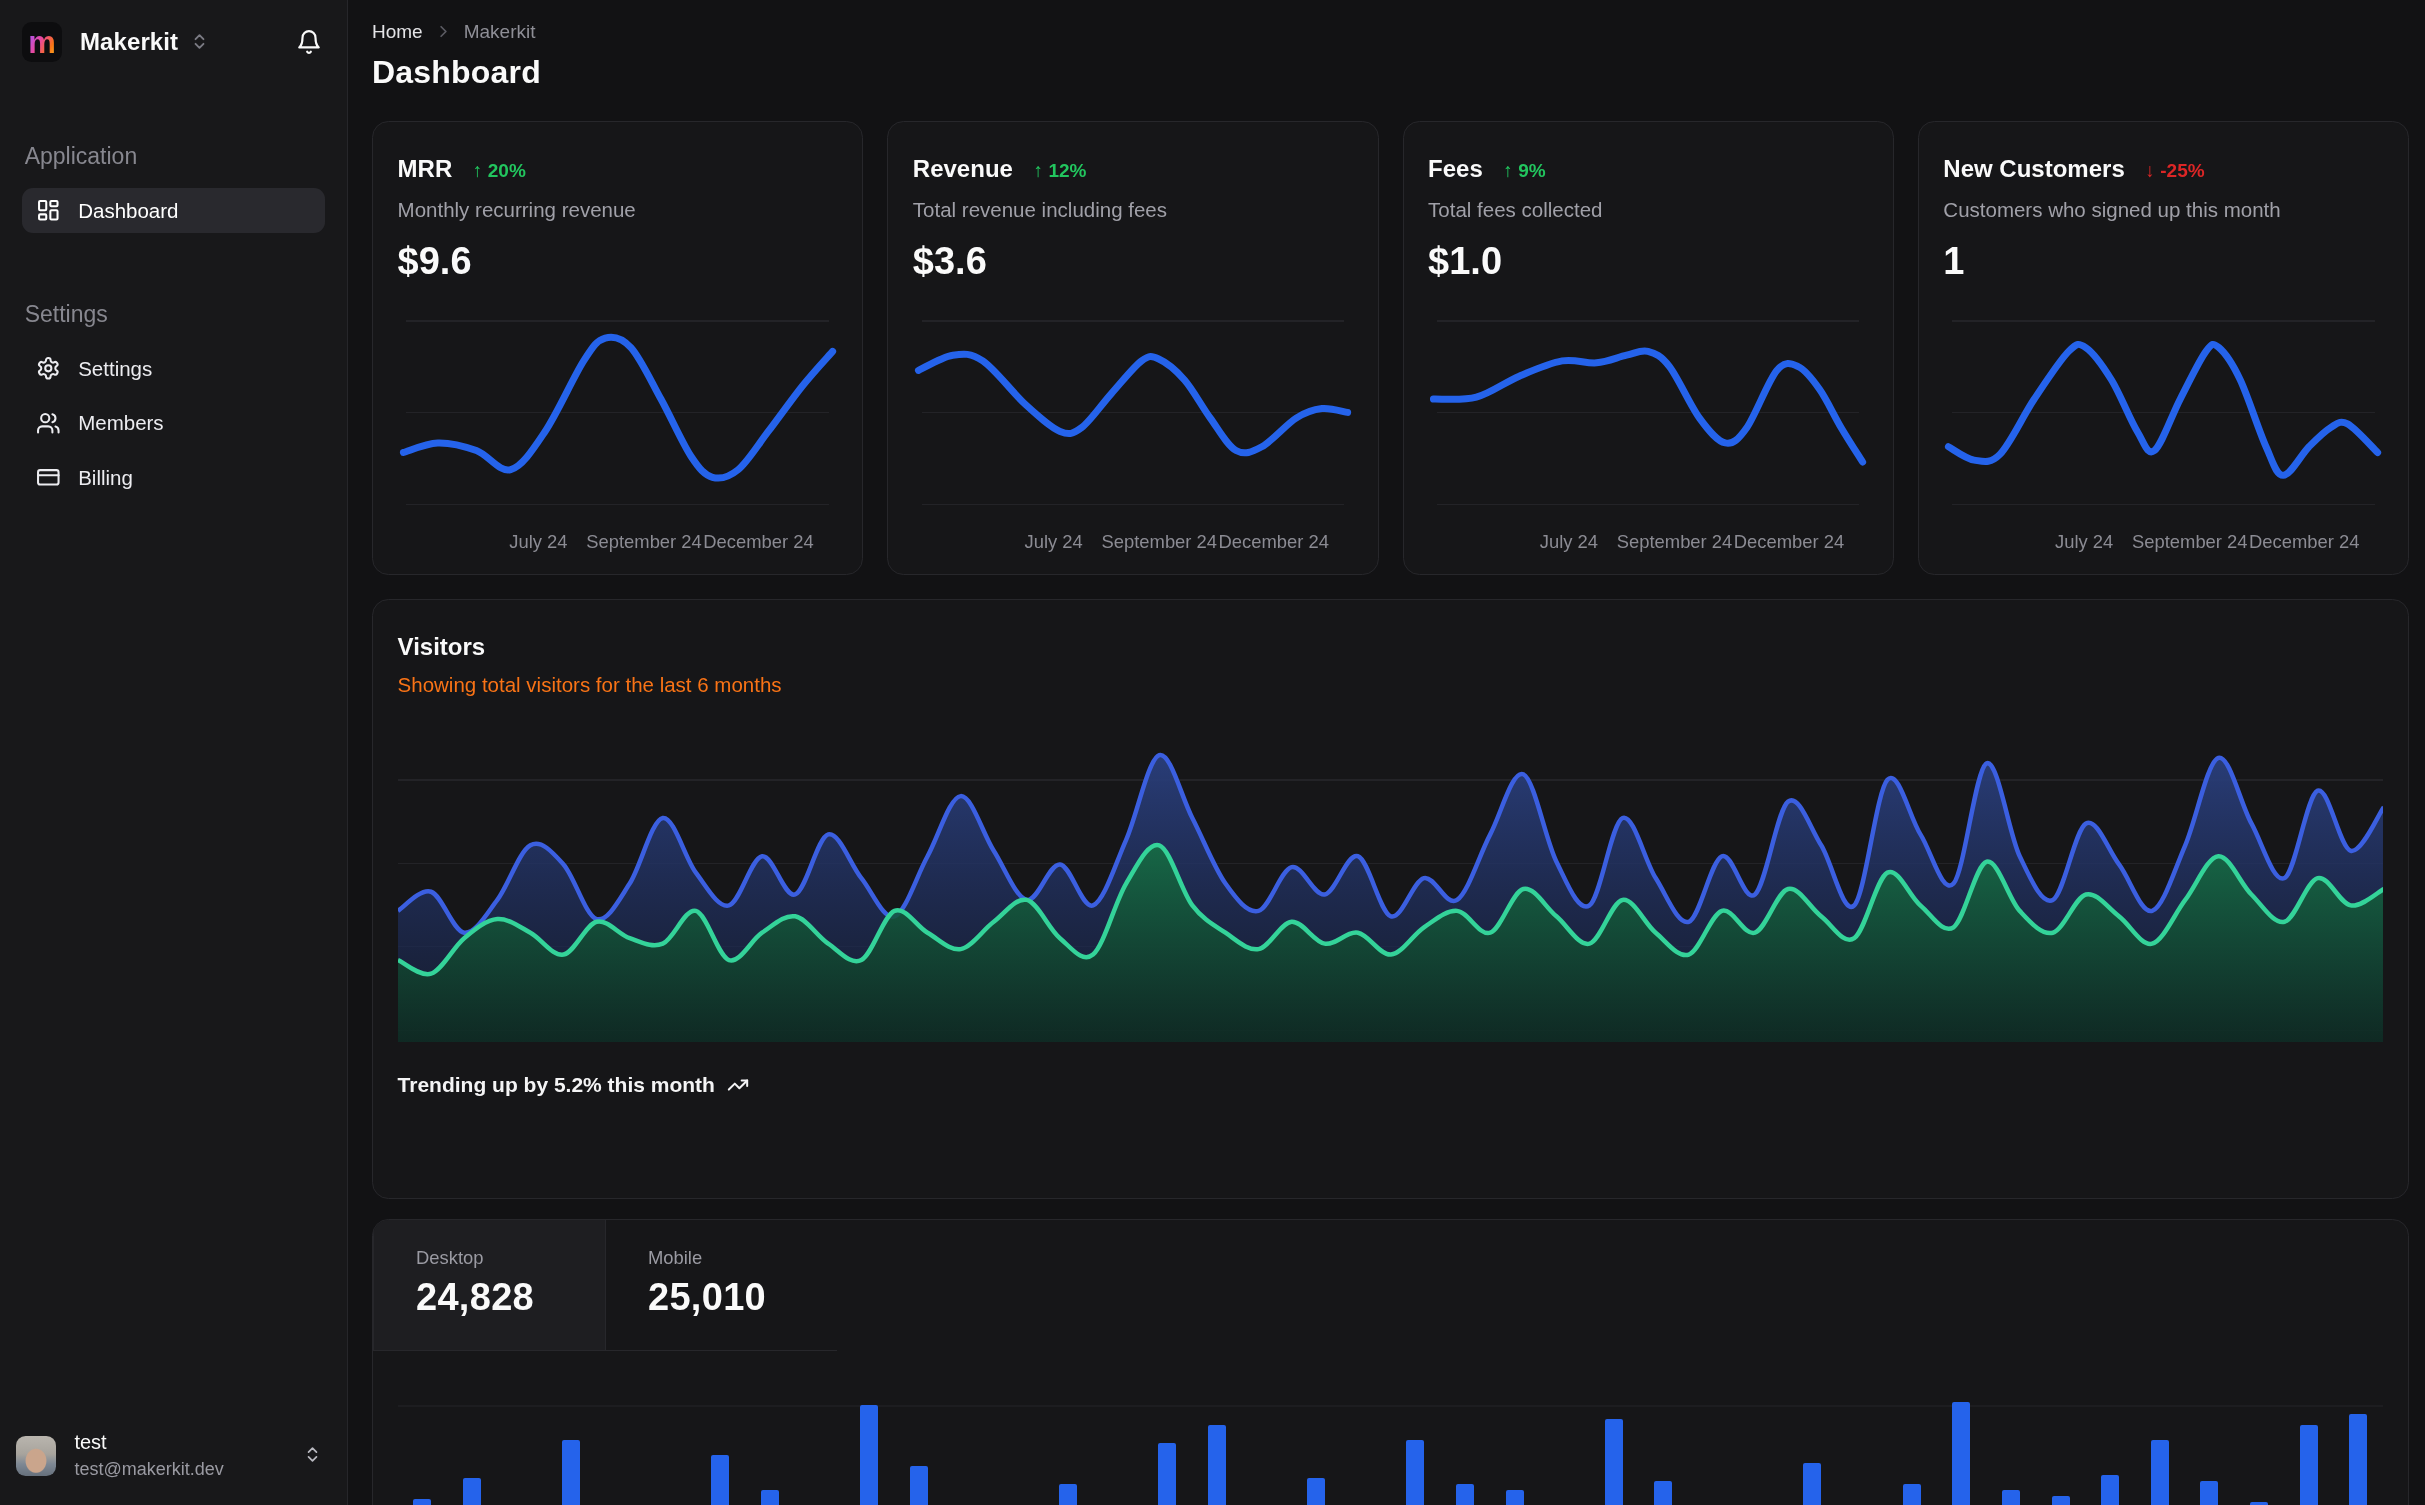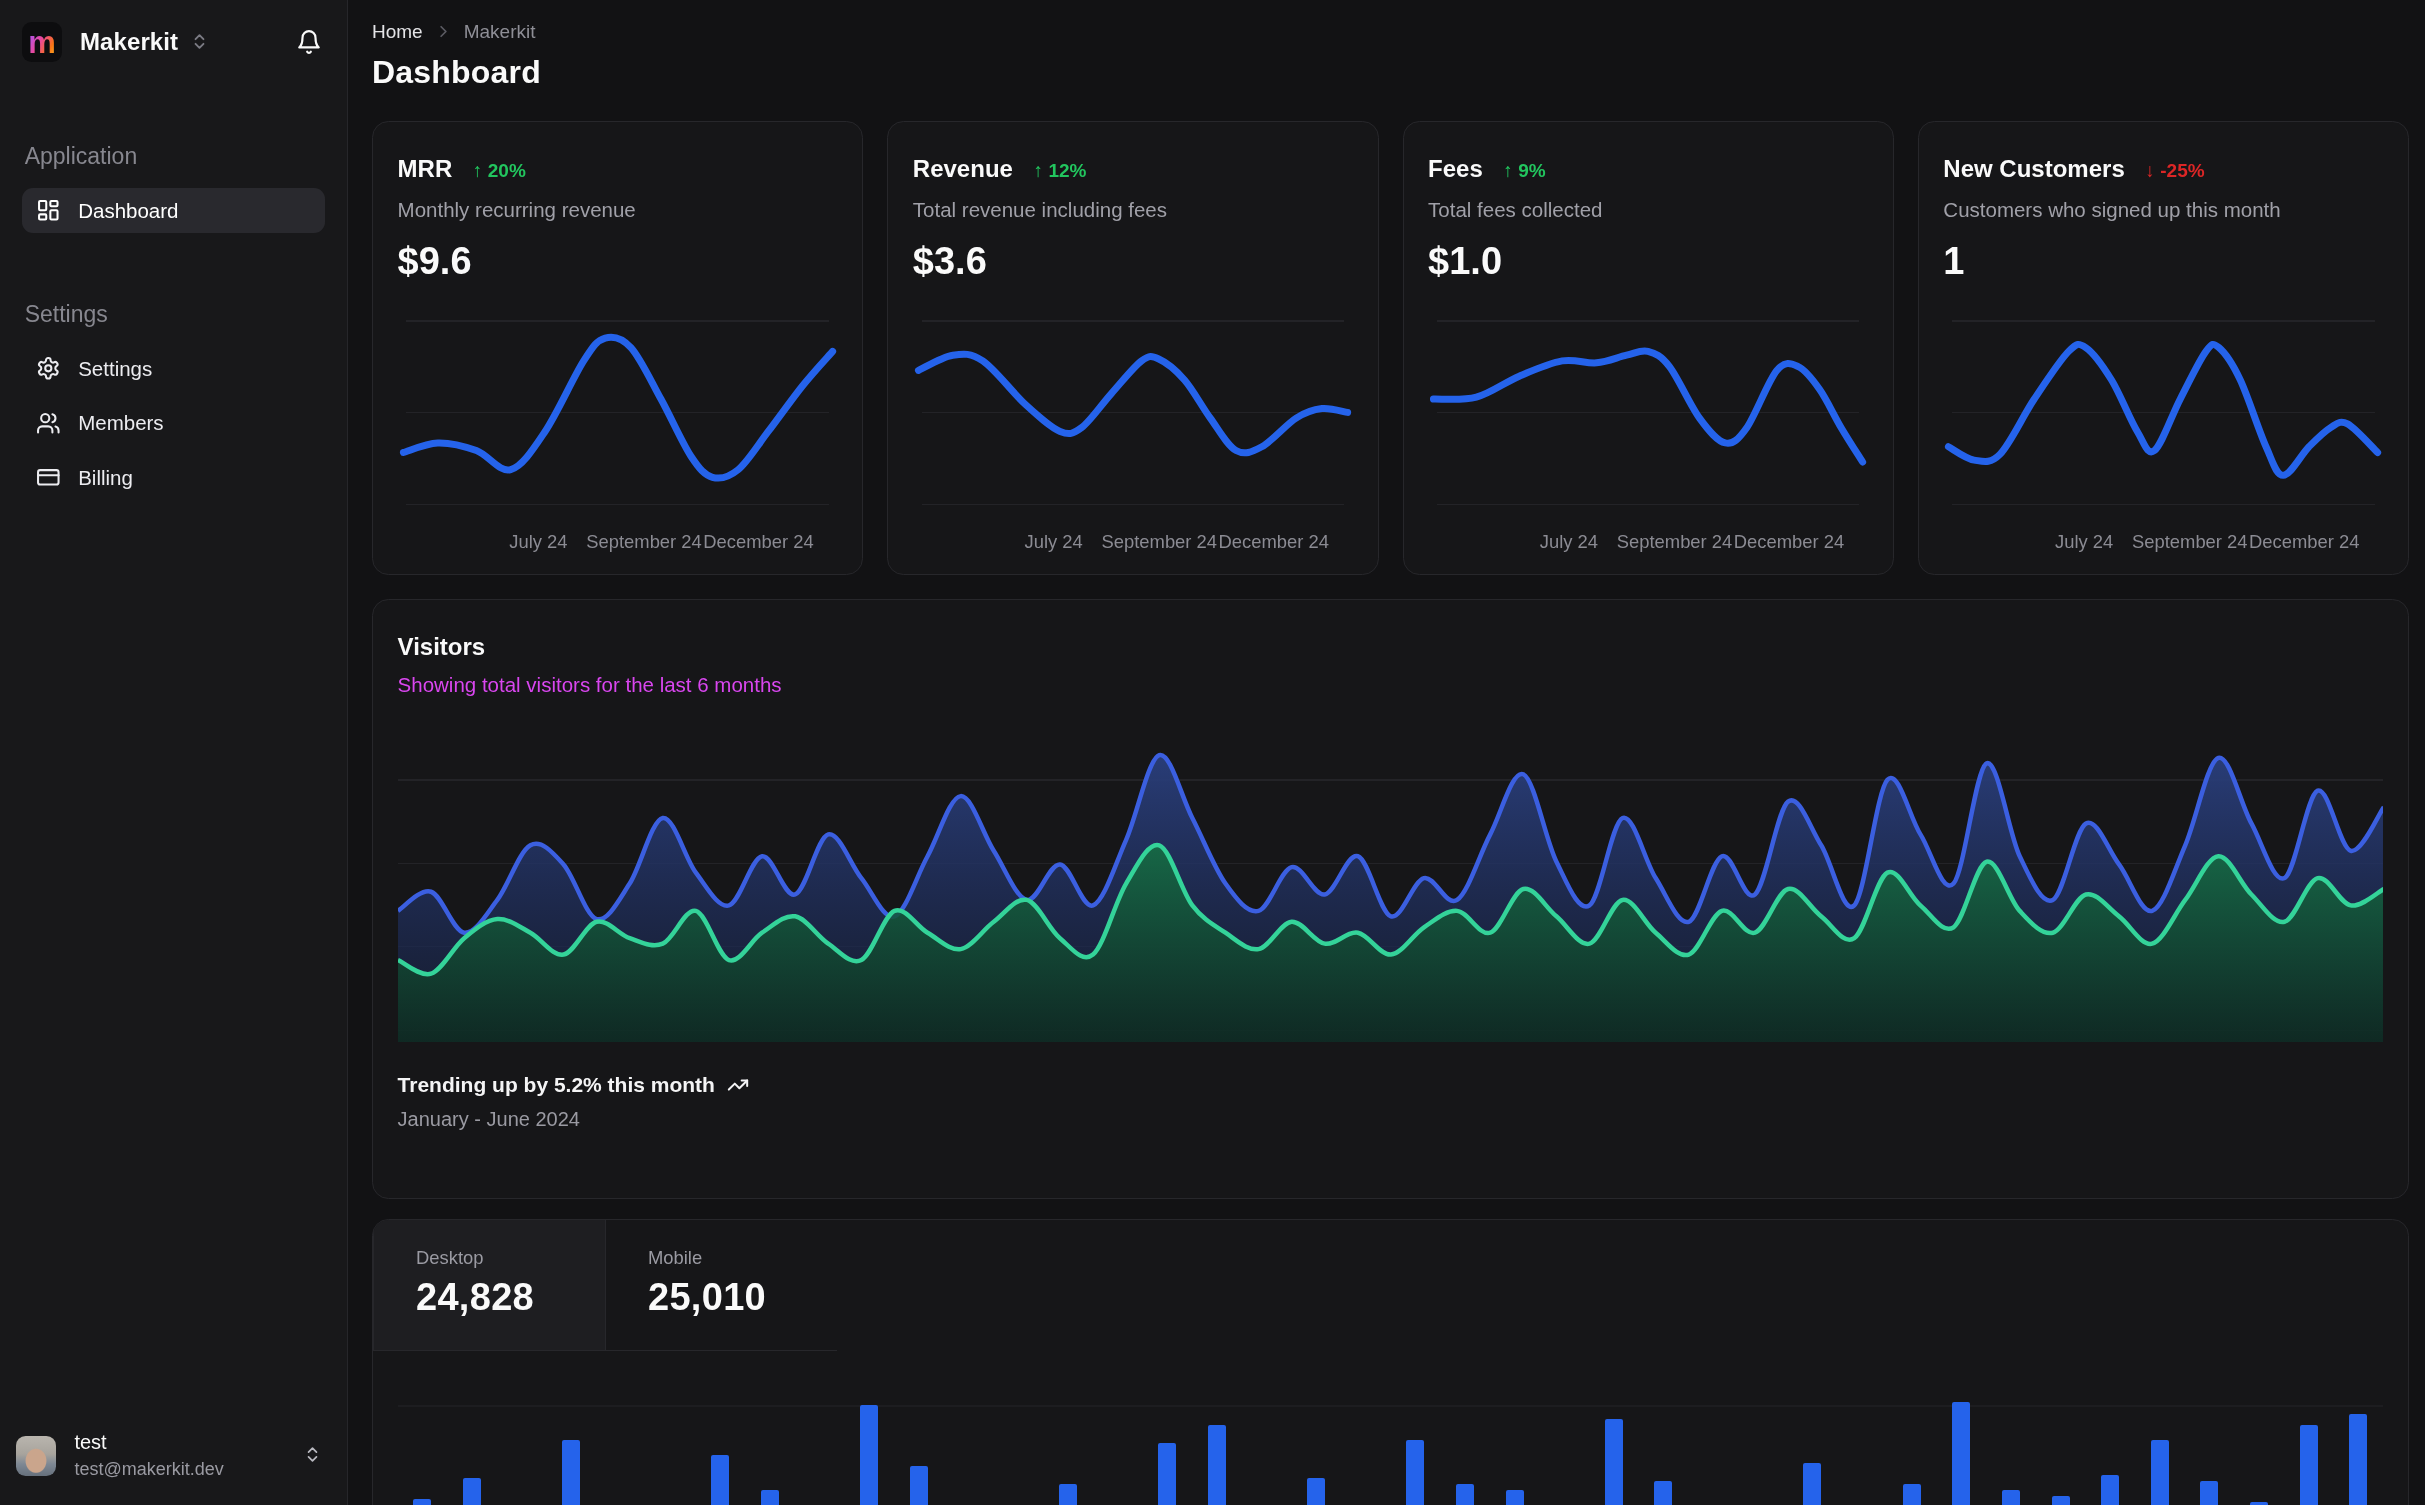--- a/index.html
+++ b/index.html
@@ -53,21 +53,21 @@
   .stat-value { font-size:38px; font-weight:bold; margin-top:18px; }
   .spark-wrap { position:relative; margin-top:20.5px; height:218px; }
   .gridline { position:absolute; left:2%; right:2%; height:1.4px; background:#232327; }
   .spark-wrap svg, .area-wrap svg { position:absolute; inset:0; width:100%; height:100%; }
   .axis-row { position:relative; height:30px; margin-top:9.6px; }
   .axis-label { position:absolute; transform:translateX(-50%); font-size:18.4px; color:#8b8b93; white-space:nowrap; }
 
   
   .visitors-card { margin-top:24px; padding:33px 24.6px 27px 24.6px; height:600px; }
   .sec-title { font-size:24px; font-weight:bold; }
-  .sec-sub { font-size:20.5px; color:#d946ef; margin-top:12.3px; }
+  .sec-sub { font-size:20.5px; color:#f97316; margin-top:12.3px; }
   .area-wrap { position:relative; margin-top:24.6px; height:321px; }
   .vis-footer { margin-top:31px; }
   .trend-line { display:flex; align-items:center; gap:12.3px; font-size:21px; font-weight:bold; color:#f4f4f5; }
   .trend-line svg { width:22px; height:22px; }
   .trend-range { font-size:20px; color:#9a9aa2; margin-top:11px; }
 
   
   .pv-card { margin-top:20.5px; height:437px; overflow:hidden; }
   .pv-head { display:flex; align-items:stretch; }
   .pv-titles { flex:1 1 auto; padding:30px 0 0 24.6px; }
@@ -290,21 +290,20 @@
           </svg>
         </div>
       <div class="vis-footer">
         <div class="trend-line">
           <span>Trending up by 5.2% this month</span>
           <svg viewBox="0 0 24 24" fill="none" stroke="currentColor" stroke-width="2.2" stroke-linecap="round" stroke-linejoin="round">
               <polyline points="22 7 13.5 15.5 8.5 10.5 2 17"></polyline>
               <polyline points="16 7 22 7 22 13"></polyline>
             </svg>
         </div>
-        <div class="trend-range">January - June 2024</div>
       </div>
     </section>
 
     <section class="card pv-card">
       <div class="pv-head">
         <div class="pv-toggles" id="pv-toggles">
             <div class="pv-box selected">
               <div class="pv-box-label">Desktop</div>
               <div class="pv-box-value">24,828</div>
             </div>

